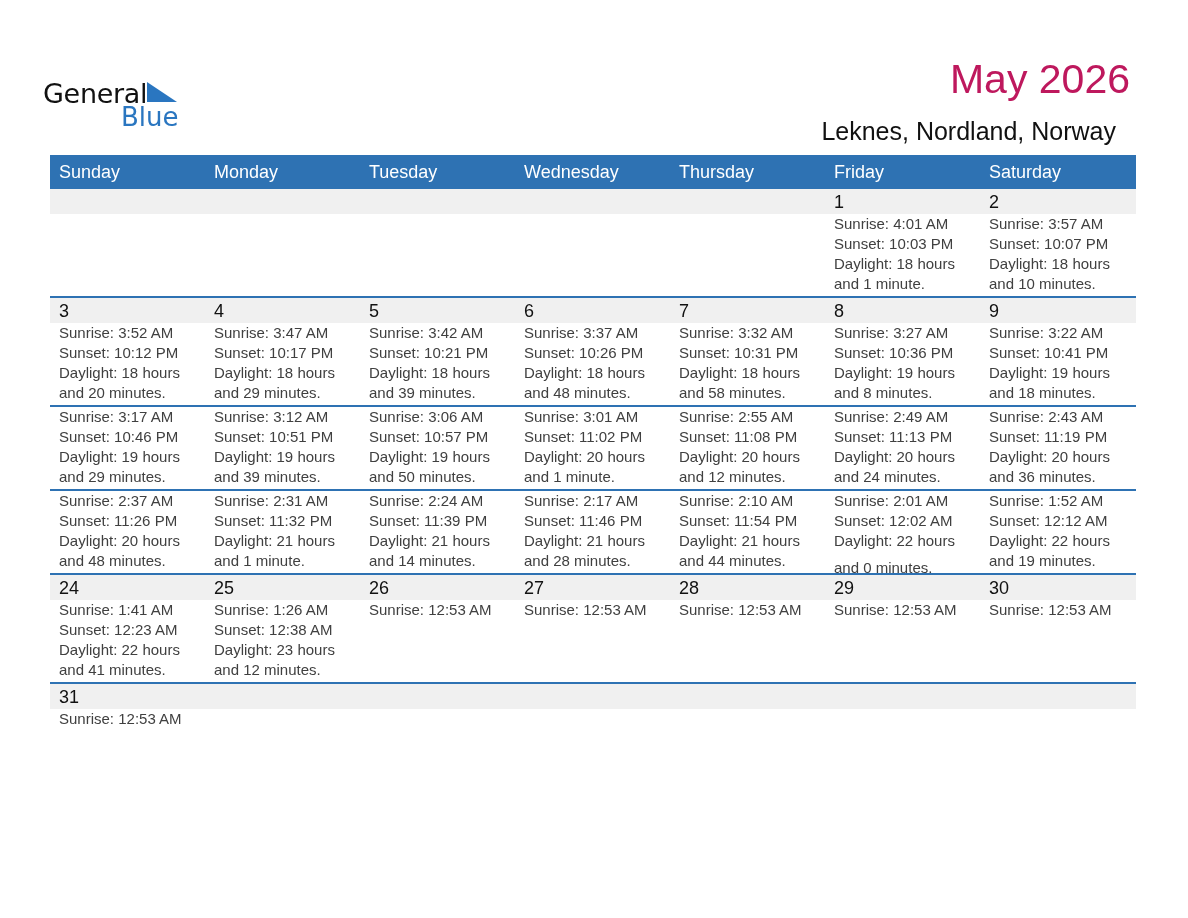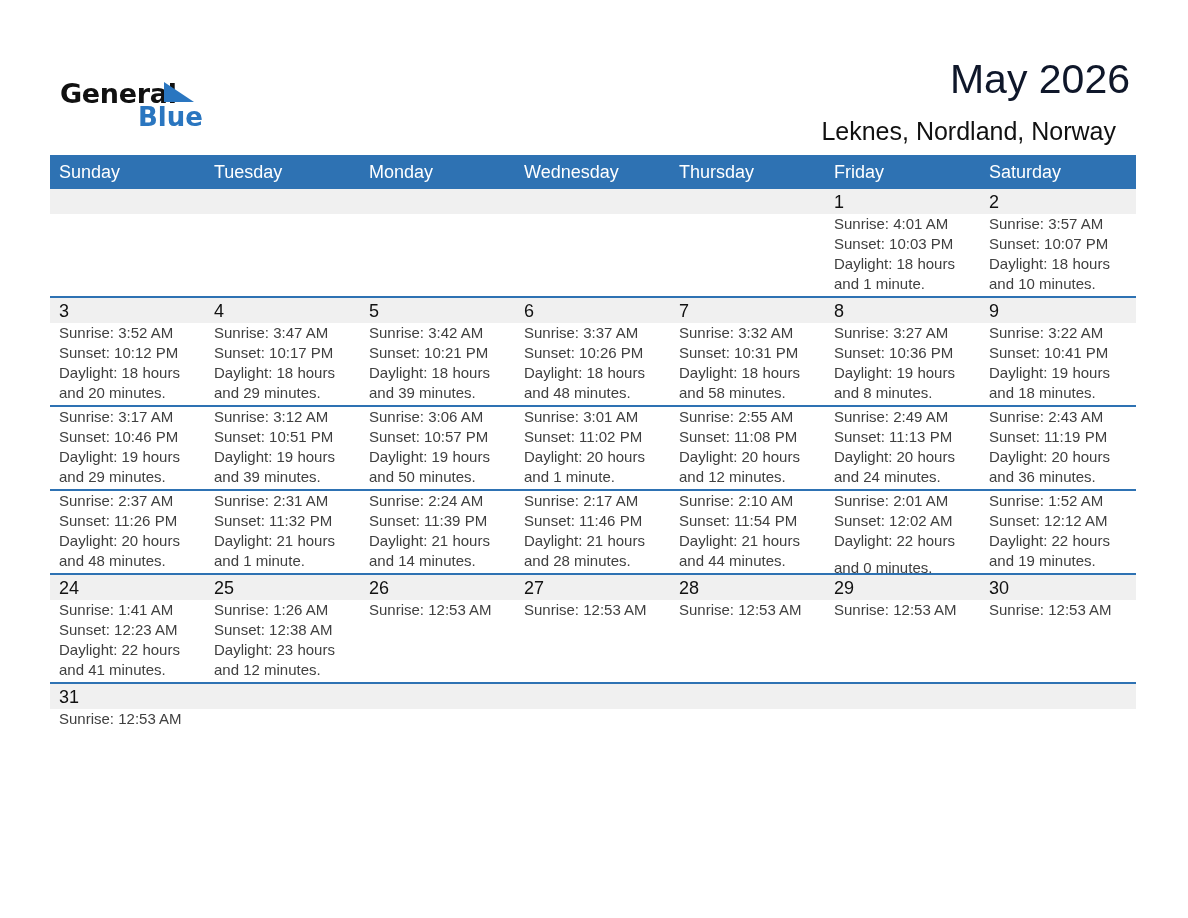--- a/index.html
+++ b/index.html
@@ -1,23 +1,23 @@
 <!DOCTYPE html>
 <html><head>
 <meta charset="utf-8">
 <style>
   html, body { margin:0; padding:0; background:#ffffff; }
   body { width:1188px; height:918px; position:relative; overflow:hidden;
          font-family:"Liberation Sans", sans-serif; color:#111; }
-  .logo { position:absolute; left:60px; top:78px; width:140px; height:54px;font-weight:bold; }
+  .logo { position:absolute; left:43px; top:78px; width:140px; height:54px; }
   .logo .general { position:absolute; left:0; top:0; font-size:27px; color:#111; letter-spacing:-0.3px; font-family:"DejaVu Sans", sans-serif; }
   .logo .blue { position:absolute; left:78px; top:24px; font-size:26px; color:#2A76C0; font-family:"DejaVu Sans", sans-serif; }
   .logo .tri { position:absolute; left:104px; top:4px; width:0; height:0;
                border-left:30px solid #2A76C0; border-top:20px solid transparent; border-bottom:0 solid transparent; }
-  .title { position:absolute; right:58px; top:56px; font-size:41px; color:#0f172a; }
+  .title { position:absolute; right:58px; top:56px; font-size:41px; color:#be185d; }
   .subtitle { position:absolute; right:72px; top:117px; font-size:25px; color:#111; }
   .cal { position:absolute; left:50px; top:155px; width:1086px; }
   .head { display:flex; background:#2E72B3; height:34px; }
   .head .hc { width:155px; color:#fff; font-size:18px; padding-left:9px; box-sizing:border-box; line-height:34px; }
   .week { border-bottom:2px solid #2E72B3; }
   .week .band { display:flex; background:#F0F0F0; height:25px; }
   .week .band .dn { width:155px; padding-left:9px; box-sizing:border-box; font-size:18px; line-height:26px; color:#111; }
   .week .body { display:flex; }
   .week .body .cell { width:155px; padding-left:9px; box-sizing:border-box; font-size:15px; line-height:20px; color:#404040; }
   .w-first .body { height:82px; }
@@ -33,22 +33,22 @@
   <span class="tri"></span>
   <span class="blue">Blue</span>
 </div>
 
 <div class="title">May 2026</div>
 <div class="subtitle">Leknes, Nordland, Norway</div>
 
 <div class="cal">
   <div class="head" id="head">
       <div class="hc">Sunday</div>
+      <div class="hc">Monday</div>
       <div class="hc">Tuesday</div>
-      <div class="hc">Monday</div>
       <div class="hc">Wednesday</div>
       <div class="hc">Thursday</div>
       <div class="hc">Friday</div>
       <div class="hc">Saturday</div>
     </div>
   <div id="weeks">
       <div class="week w-first">
         <div class="band">
           <div class="dn"></div>
           <div class="dn"></div>

